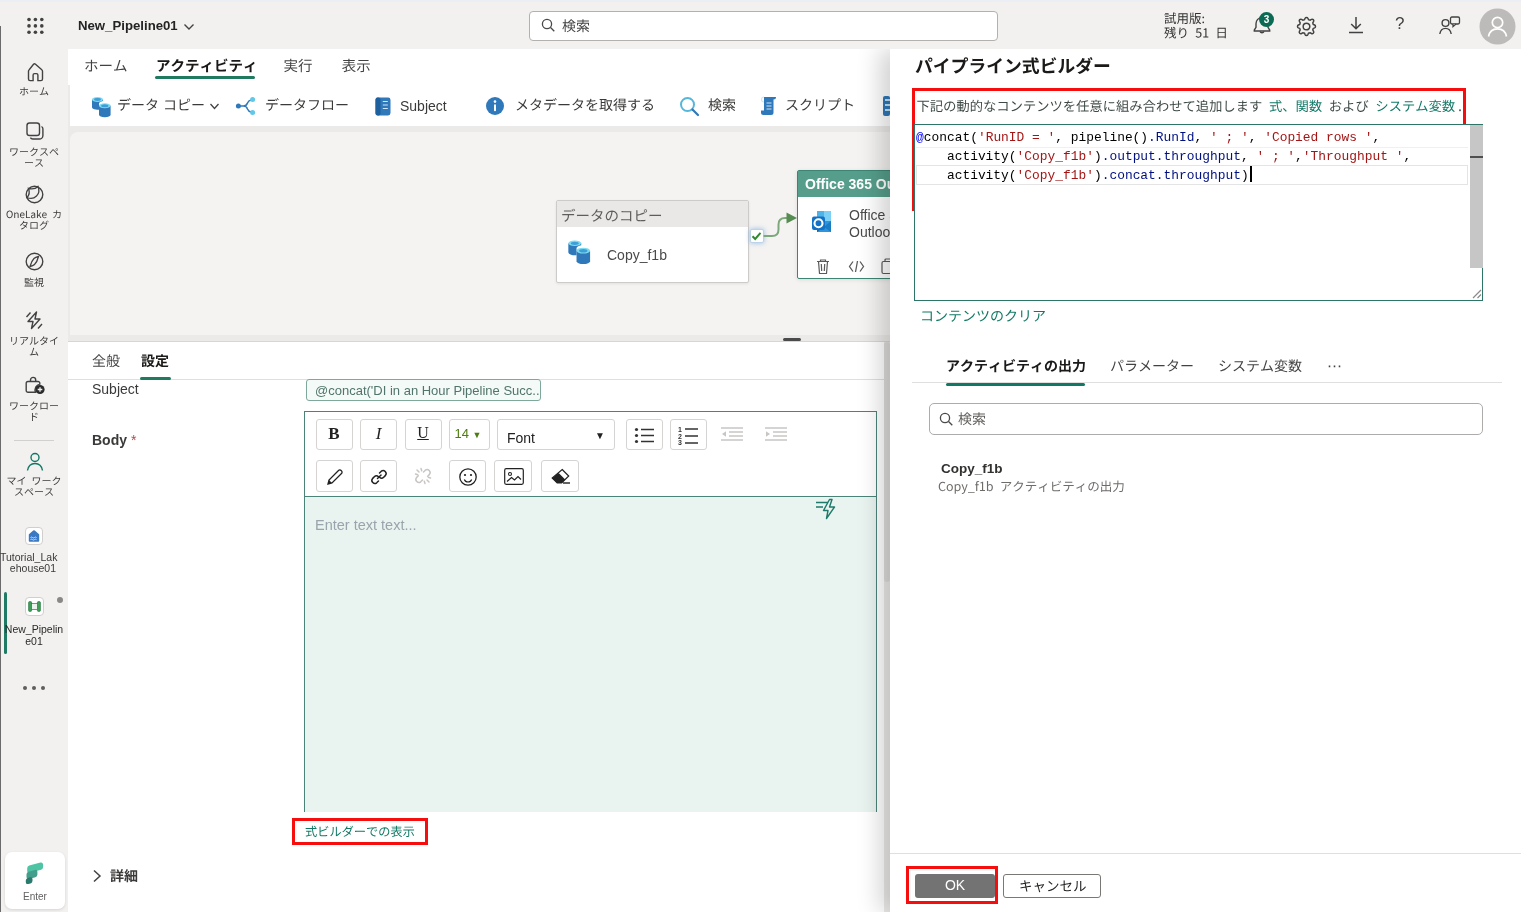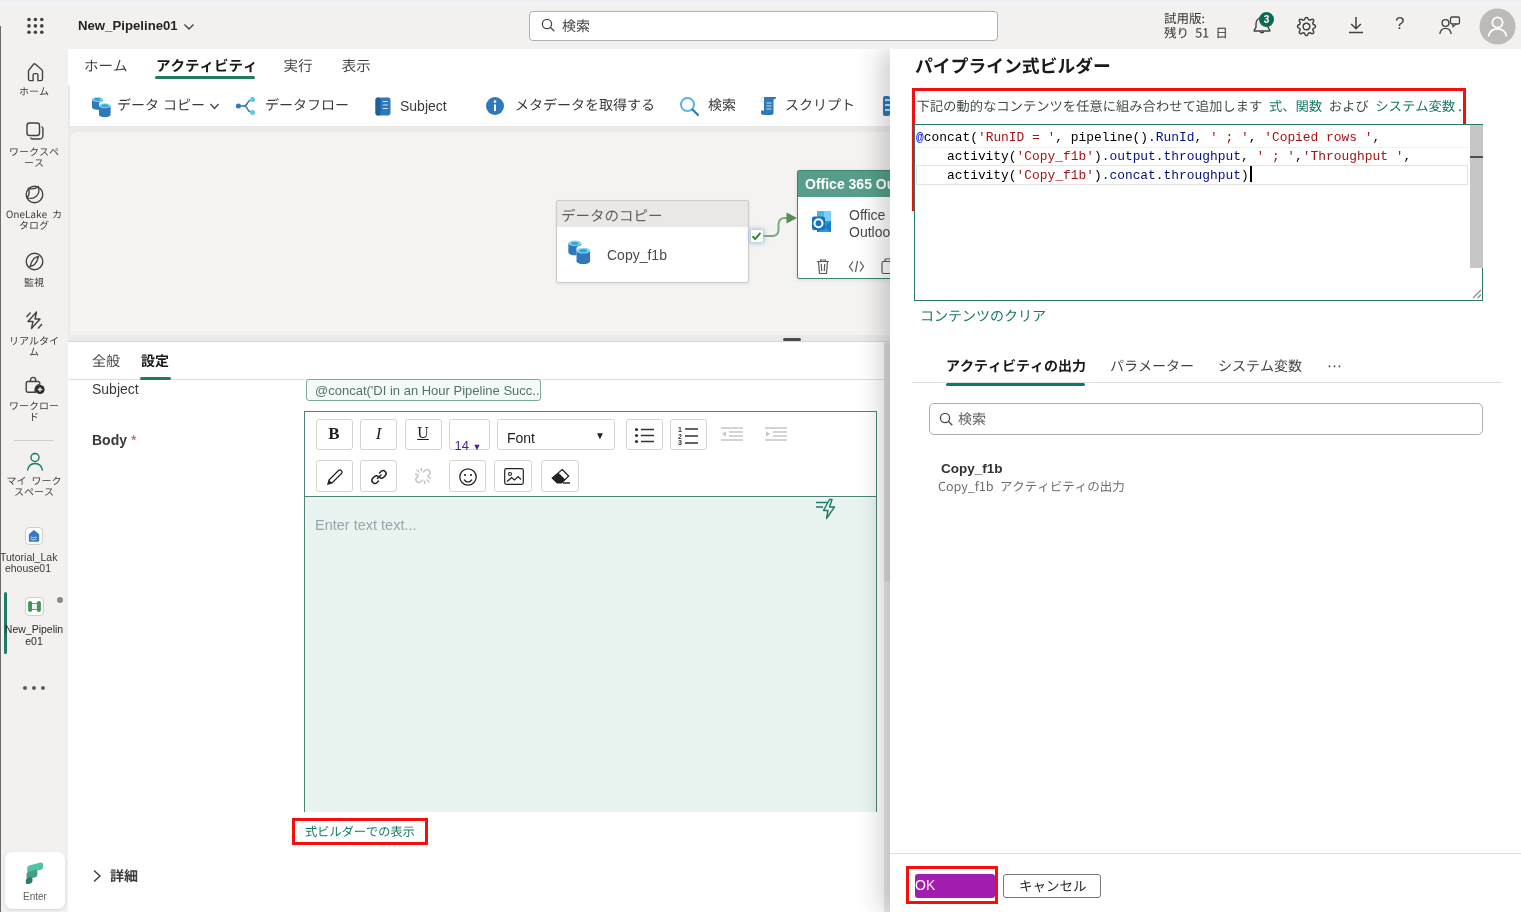--- a/index.html
+++ b/index.html
@@ -230,21 +230,21 @@
 <rect x="0.6" y="0.6" width="3" height="9.8" rx="1" fill="#3f9e58" stroke="#2c7a40" stroke-width=".7"></rect>
 <rect x="9.4" y="0.6" width="3" height="9.8" rx="1" fill="#3f9e58" stroke="#2c7a40" stroke-width=".7"></rect>
 <rect x="3.6" y="2.6" width="5.8" height="5.8" fill="#e9f3ec" stroke="#2c7a40" stroke-width=".7"></rect>
   </svg>
 <div class="abs" style="left:57px;top:597px;width:6px;height:6px;border-radius:50%;background:#8a8886"></div>
 <svg class="abs" style="left:22px;top:684px" width="25" height="8">
     <circle cx="3" cy="4" r="2" fill="#605e5c"></circle>
     <circle cx="12" cy="4" r="2" fill="#605e5c"></circle>
     <circle cx="21" cy="4" r="2" fill="#605e5c"></circle>
   </svg>
-<div class="abs" style="left:0;top:552px;width:56px;text-align:center;font-size:10.5px;color:#3b3a39;line-height:11px">Tutorial_Lak<br>ehouse01</div>
+<div class="abs" style="left:0;top:552px;width:56px;text-align:right;font-size:10.5px;color:#3b3a39;line-height:11px">Tutorial_Lak<br>ehouse01</div>
 <div class="abs" style="left:0;top:623px;width:68px;text-align:center;font-size:10.5px;color:#2b2a29;line-height:12px">New_Pipelin<br>e01</div>
 <div class="abs" style="left:5px;top:852px;width:60px;height:57px;background:#fff;border-radius:7px;box-shadow:0 1px 3px rgba(0,0,0,.12)"></div>
 <svg class="abs" style="left:24px;top:861px" width="22" height="23" viewBox="0 0 22 23">
 <path d="M3.2 7.2 a2.8 2.8 0 0 1 2 -2.6 L16.5 1.6 a2 2 0 0 1 2.6 1.9 V6 a2.8 2.8 0 0 1 -2 2.7 L5.8 11.8 a2 2 0 0 1 -2.6 -1.9 z" fill="#4fc4a4"></path>
 <path d="M2.5 13.4 a2.8 2.8 0 0 1 2 -2.7 l6.4-1.8 a2 2 0 0 1 2.5 1.9 v2.7 a2.8 2.8 0 0 1 -2 2.7 l-6.4 1.8 a2 2 0 0 1 -2.5 -1.9 z" fill="#439e8c"></path>
 <path d="M1.8 19.6 a2.8 2.8 0 0 1 2 -2.7 l2.2-.6 a2 2 0 0 1 2.5 1.9 v1.5 a2.8 2.8 0 0 1 -2 2.7 l-2.2.6 a2 2 0 0 1 -2.5 -1.9 z" fill="#2a7a6e"></path>
   </svg>
 <div class="abs" style="left:5px;top:891px;width:60px;text-align:center;font-size:10px;color:#616161">Enter</div>
 <div class="abs" style="left:155px;top:75.5px;width:100px;height:3px;background:#1f7a60;border-radius:2px"></div>
 <svg class="abs" style="left:90px;top:95px" width="22" height="24" viewBox="0 0 22 24">
@@ -344,21 +344,21 @@
 <div class="abs" style="left:315.5px;top:419px;width:37px;height:31px;border:1px solid #d6d4d2;border-radius:3px;background:#fff">
     <div style="text-align:center;margin-top:4px;font-size:17px;font-weight:bold;font-family:'Liberation Serif',serif;color:#222">B</div>
   </div>
 <div class="abs" style="left:360px;top:419px;width:37px;height:31px;border:1px solid #d6d4d2;border-radius:3px;background:#fff">
     <div style="text-align:center;margin-top:4px;font-size:17px;font-style:italic;font-family:'Liberation Serif',serif;color:#222">I</div>
   </div>
 <div class="abs" style="left:404.5px;top:419px;width:37px;height:31px;border:1px solid #d6d4d2;border-radius:3px;background:#fff">
     <div style="text-align:center;margin-top:4px;font-size:16px;text-decoration:underline;font-family:'Liberation Serif',serif;color:#222">U</div>
   </div>
 <div class="abs" style="left:448.5px;top:419px;width:41px;height:31px;border:1px solid #d6d4d2;border-radius:3px;background:#fff">
-    <div style="margin:18px 0 0 5px;font-size:13px;color:#4c1d95">14 <span style="font-size:9px">▼</span></div>
+    <div style="margin:6px 0 0 5px;font-size:13px;color:#4d7c0f">14 <span style="font-size:9px">▼</span></div>
   </div>
 <div class="abs" style="left:497px;top:419px;width:118px;height:31px;border:1px solid #d6d4d2;border-radius:3px;background:#fff">
     <div style="margin:10px 0 0 9px;font-size:14px;color:#222">Font</div>
     <div style="position:absolute;right:9px;top:10px;font-size:10px;color:#222">▼</div>
   </div>
 <div class="abs" style="left:625.5px;top:419px;width:37px;height:31px;border:1px solid #d6d4d2;border-radius:3px;background:#fff">
     <svg style="margin:7px 0 0 7px" width="22" height="17">
       <circle cx="2.5" cy="2.5" r="1.6" fill="#333"></circle>
       <circle cx="2.5" cy="8.5" r="1.6" fill="#333"></circle>
       <circle cx="2.5" cy="14.5" r="1.6" fill="#333"></circle>
@@ -462,21 +462,21 @@
 <div class="abs" style="left:946px;top:383px;width:139px;height:3px;background:#117865;border-radius:2px"></div>
 <div class="abs" style="left:1327px;top:357px;font-size:15px;color:#424242;letter-spacing:1px">⋯</div>
 <div class="abs" style="left:929px;top:403px;width:554px;height:32px;border:1px solid #aeacaa;border-radius:5px;background:#fff"></div>
 <svg class="abs" style="left:939px;top:412px" width="15" height="15">
     <circle cx="6" cy="6" r="4.6" stroke="#494949" stroke-width="1.3" fill="none"></circle>
     <path d="M9.5 9.5 L13.3 13.3" stroke="#494949" stroke-width="1.3"></path>
   </svg>
 <div class="abs" style="left:941px;top:461px;font-size:13.5px;font-weight:bold;color:#323130">Copy_f1b</div>
 <div class="abs" style="left:890px;top:853px;width:631px;height:1px;background:#e1dfdd"></div>
 <div class="abs" style="left:906px;top:866px;width:92px;height:38px;border:3px solid #f60d0d"></div>
-<div class="abs" style="left:915px;top:874px;width:80px;height:24px;background:#a21caf;border-radius:3px;color:#fff;font-size:14px;text-align:left;line-height:23px">OK</div>
+<div class="abs" style="left:915px;top:874px;width:80px;height:24px;background:#737373;border-radius:3px;color:#fff;font-size:14px;text-align:center;line-height:23px">OK</div>
 <div class="abs" style="left:1003px;top:874px;width:98px;height:24px;background:#fff;border:1px solid #7a7874;border-radius:3px"></div>
 <svg class="abs" style="left:0;top:0;pointer-events:none" width="1521" height="912">
     <g transform="translate(562 31) scale(0.014 -0.014)" fill="#424242">
       <use href="#g1" x="0"></use>
       <use href="#g2" x="1000"></use>
     </g>
 <g transform="translate(1164 23) scale(0.0125 -0.0125)" fill="#323130">
       <use href="#g3" x="0"></use>
       <use href="#g4" x="1000"></use>
       <use href="#g5" x="2000"></use>

